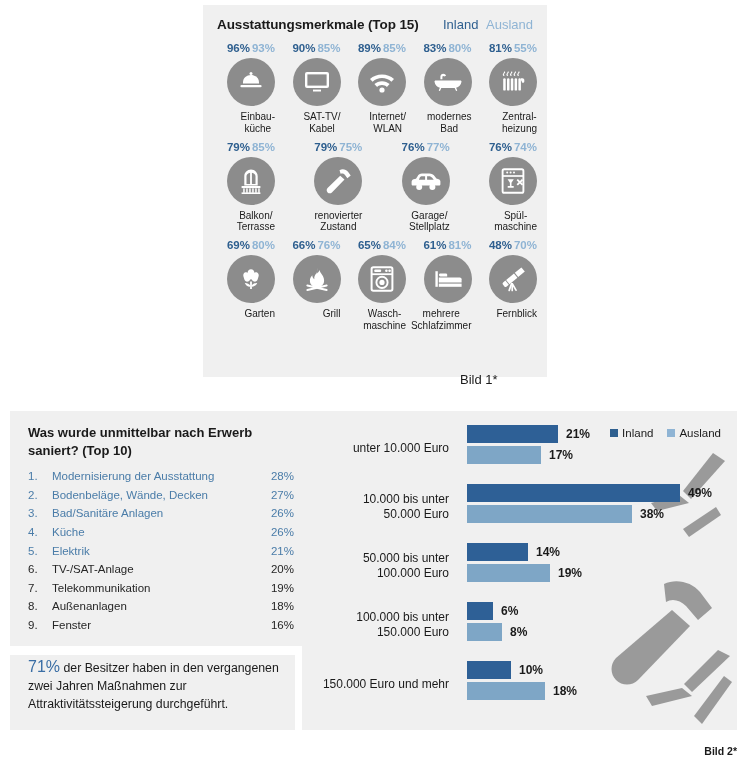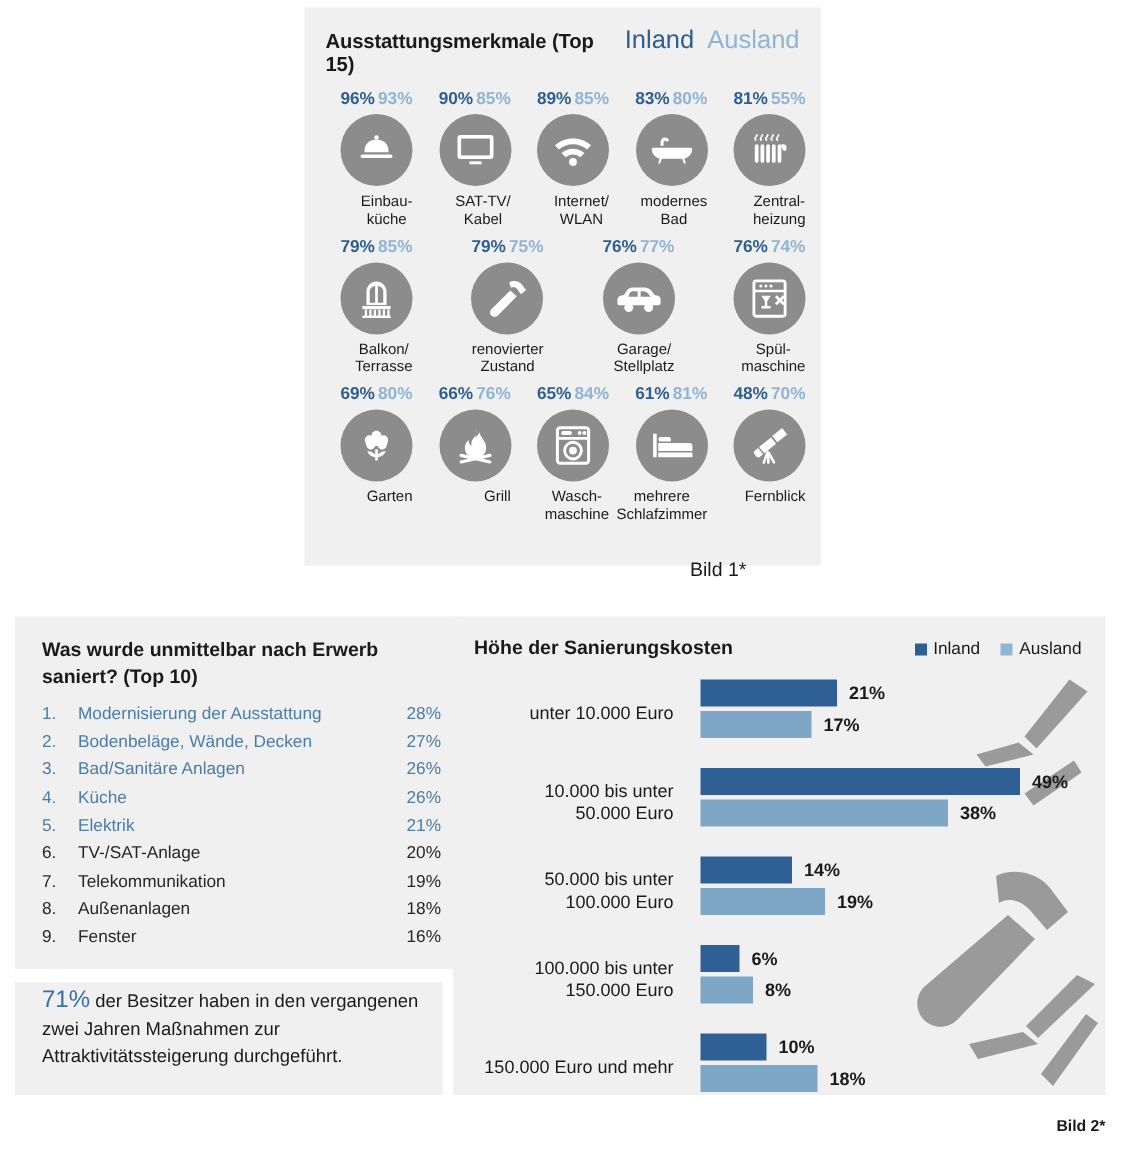--- a/index.html
+++ b/index.html
@@ -9,21 +9,21 @@
 
   
   .panel{background:#f0f0f0;position:absolute;}
   .ttl{font-weight:bold;color:#1a1a1a;}
 
   
   #top-panel{left:203px;top:5px;width:344px;height:372px;}
   #top-head{display:flex;align-items:baseline;justify-content:space-between;
             padding:12px 14px 4px 14px;}
   #top-title{font-size:13.5px;font-weight:bold;color:#1a1a1a;letter-spacing:-0.1px;}
-  #top-legend{font-size:17px;white-space:nowrap;}
+  #top-legend{font-size:13px;white-space:nowrap;}
   #top-legend .l-in{color:#2e5f8f;}
   #top-legend .l-out{color:#8fb4d4;margin-left:4px;}
 
   .icon-row{display:flex;justify-content:space-between;padding:0 10px;margin-top:6px;}
   .icon-cell{width:62px;display:flex;flex-direction:column;align-items:flex-end;}
   .pct{font-size:11.5px;font-weight:bold;margin-bottom:4px;white-space:nowrap;}
   .pct .a{color:#2e5f8f;}
   .pct .b{color:#8fb4d4;margin-left:2px;}
   .circle{width:48px;height:48px;border-radius:50%;background:#8c8c8c;
           display:flex;align-items:center;justify-content:center;}
@@ -354,21 +354,20 @@
     </ul>
 </div>
 
 <div class="panel" id="callout">
   <div id="callout-inner">
     <span id="callout-71">71%</span><span id="callout-txt"> der Besitzer haben in den vergangenen zwei Jahren Maßnahmen zur Attraktivitätssteigerung durchgeführt.</span>
   </div>
 </div>
 
 <div class="panel" id="right-panel">
-  <div id="chart-title" class="ttl">Höhe der Sanierungskosten</div>
   <div id="chart-legend">
     <span class="lg">
       <i class="sw sw-in"></i>
       <span>Inland</span>
     </span>
     <span class="lg">
       <i class="sw sw-out"></i>
       <span>Ausland</span>
     </span>
   </div>

